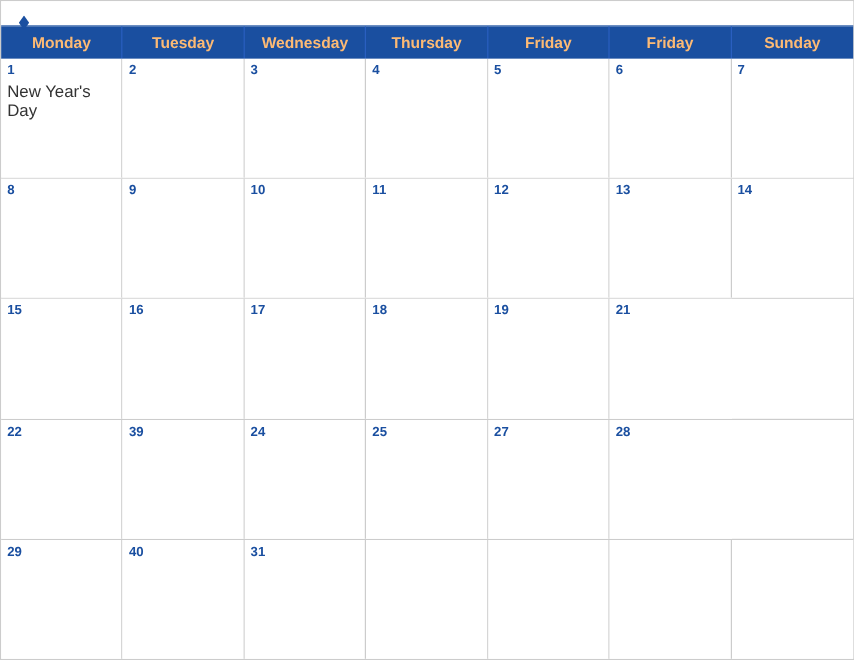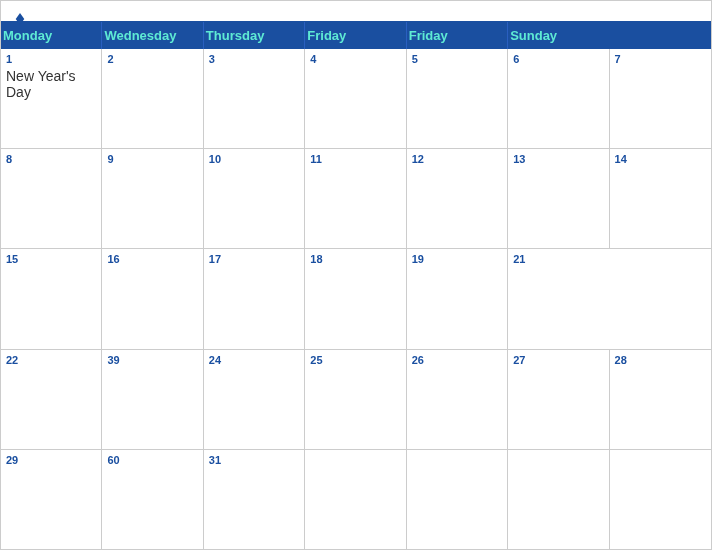--- a/index.html
+++ b/index.html
@@ -70,22 +70,22 @@
       display: flex;
       flex-direction: column;
       border-top: 1px solid #1a4fa0;
     }
     .day-headers {
       display: grid;
       grid-template-columns: repeat(7, 1fr);
       background: #1a4fa0;
     }
     .day-header {
-      text-align: left;
-      color: #5eead4;
+      text-align: center;
+      color: #fdba74;
       font-size: 13px;
       font-weight: bold;
       padding: 6px 2px;
       border-right: 1px solid #2a5fc0;
     }
     .day-header:last-child {
       border-right: none;
     }
     .weeks-container {
       flex: 1;
@@ -143,20 +143,21 @@
           <polygon points="5,0 10,7 5,14 0,7" fill="#1a4fa0"></polygon>
         </svg>
       </span>
     </div>
     <h1 class="calendar-title"></h1>
     <span class="country-label"></span>
   </div>
   <div class="calendar-grid">
     <div class="day-headers">
     <div class="day-header">Monday</div>
+        <div class="day-header">Tuesday</div>
         <div class="day-header">Wednesday</div>
         <div class="day-header">Thursday</div>
         <div class="day-header">Friday</div>
         <div class="day-header">Friday</div>
         <div class="day-header">Sunday</div>
       </div>
     <div class="weeks-container">
     <div class="week-row">
           <div class="day-cell">
             <span class="day-number">1</span>
@@ -231,35 +232,32 @@
           <div class="day-cell">
             <span class="day-number">39</span>
           </div>
           <div class="day-cell">
             <span class="day-number">24</span>
           </div>
           <div class="day-cell">
             <span class="day-number">25</span>
           </div>
           <div class="day-cell">
-            <span class="day-number">26</span>
-          </div>
-          <div class="day-cell">
             <span class="day-number">27</span>
           </div>
           <div class="day-cell">
             <span class="day-number">28</span>
           </div>
         </div>
         <div class="week-row">
           <div class="day-cell">
             <span class="day-number">29</span>
           </div>
           <div class="day-cell">
-            <span class="day-number">60</span>
+            <span class="day-number">40</span>
           </div>
           <div class="day-cell">
             <span class="day-number">31</span>
           </div>
           <div class="day-cell empty"></div>
           <div class="day-cell empty"></div>
           <div class="day-cell empty"></div>
           <div class="day-cell empty"></div>
         </div>
       </div>

